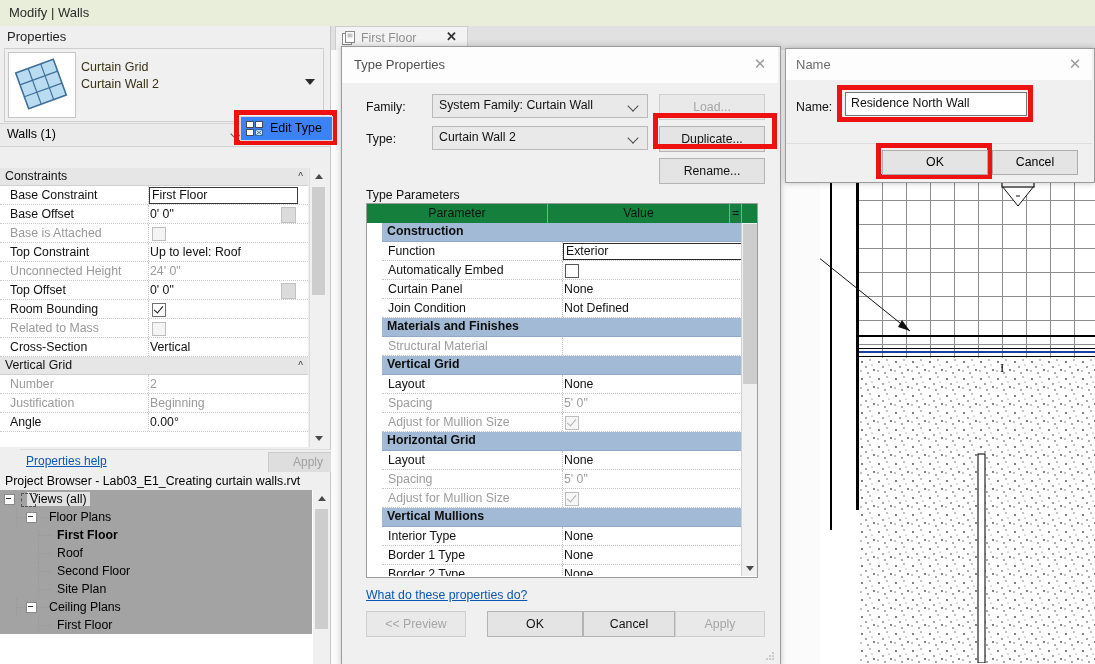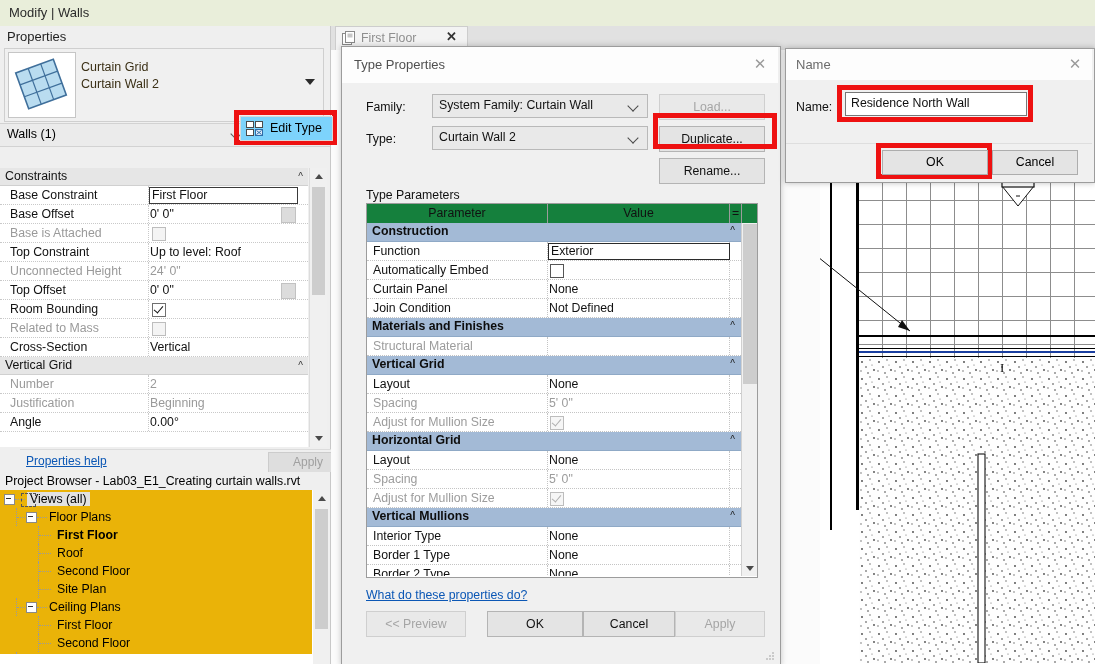--- a/index.html
+++ b/index.html
@@ -59,21 +59,21 @@
     transform:rotate(45deg);
   }
 
   
   #edit-type-hl{
     position:absolute;left:234px;top:110px;width:103px;height:35px;
     border:5px solid #ee1111;background:transparent;box-sizing:border-box;z-index:12;
   }
   #edit-type-btn{
     position:absolute;left:240px;top:116px;width:91px;height:23px;
-    background:#7dd3fc;border:1px solid #d8d8d8;z-index:13;
+    background:#3b82f6;border:1px solid #d8d8d8;z-index:13;
   }
   #edit-type-btn .lbl{position:absolute;left:29px;top:4px;font-size:12.5px;}
   #edit-type-icon{position:absolute;left:5px;top:4px;width:20px;height:16px;}
 
   
   #prop-grid{
     position:absolute;left:0;top:142px;width:308px;height:279px;
     background:#fff;overflow:hidden;
   }
   .pgroup{
@@ -131,21 +131,21 @@
     position:absolute;left:248px;top:2px;width:78px;height:19px;background:#dedede;
     border:1px solid #cccccc;color:#a0a0a0;font-size:12px;text-align:center;line-height:19px;
   }
 
   
   #project-browser{
     left:0;top:472px;width:330px;height:192px;background:#fff;border-right:1px solid #c8c8c8;
   }
   #pb-title{position:absolute;left:0;top:0;width:330px;height:18px;background:#efefef;}
   #pb-title .txt{position:absolute;left:5px;top:2px;font-size:12.3px;}
-  #pb-tree{position:absolute;left:0;top:18px;width:312px;height:164px;overflow:hidden;background:#eab308;}
+  #pb-tree{position:absolute;left:0;top:18px;width:312px;height:144px;overflow:hidden;background:#a3a3a3;}
   .tnode{position:relative;height:18px;font-size:12.3px;white-space:nowrap;}
   .tnode .tlabel{position:absolute;top:2px;}
   .tnode .tlabel.sel{background:#e2e2e2;padding:0 3px;}
   .tnode .tlabel.bold{font-weight:bold;}
   .expander{
     position:absolute;top:4px;width:9px;height:9px;border:1px solid #8a8a8a;background:#fff;
   }
   .expander:before{content:"";position:absolute;left:1px;top:3px;width:5px;height:1px;background:#333;}
   .dots{position:absolute;top:9px;height:1px;border-top:1px dotted #9a9a9a;}
   .vdots{position:absolute;width:1px;border-left:1px dotted #9a9a9a;}
@@ -221,21 +221,21 @@
   }
 
   
   #tp-table{
     position:absolute;left:24px;top:156px;width:390px;height:373px;background:#fff;
     border:1px solid #9c9c9c;overflow:hidden;
   }
   #tp-thead{position:absolute;left:0;top:0;width:390px;height:19px;background:#15803d;border-bottom:1px solid #9c9c9c;}
   #tp-thead .thcell{position:absolute;top:2px;font-size:12.3px;text-align:center;color:#111;}
   #tp-thead .sep{position:absolute;top:0;bottom:0;width:1px;background:#9c9c9c;}
-  #tp-tbody{position:absolute;left:0;top:19px;width:374px;height:353px;overflow:hidden;background:#fff;}
+  #tp-tbody{position:absolute;left:0;top:19px;width:374px;height:353px;overflow:hidden;background:#fff;padding-left:15px;}
   .tgroup{height:18px;background:#a3bad6;position:relative;border-bottom:1px solid #8fa9c6;}
   .tgroup .gname{position:absolute;left:5px;top:1px;font-size:12.3px;font-weight:bold;color:#0d0d0d;}
   .tgroup .gchev{position:absolute;right:6px;top:2px;font-size:10px;color:#1a1a1a;}
   .trow{height:18px;position:relative;border-bottom:1px dotted #c4c4c4;}
   .trow .tname{position:absolute;left:6px;top:2px;font-size:12.3px;color:#111;}
   .trow .tval{position:absolute;left:182px;top:2px;font-size:12.3px;color:#111;}
   .trow.dim .tname,.trow.dim .tval{color:#9c9c9c;}
   .trow .vsep{position:absolute;left:180px;top:0;bottom:0;border-left:1px dotted #c4c4c4;}
   .trow .rsep{position:absolute;left:362px;top:0;bottom:0;border-left:1px dotted #c4c4c4;}
   .trow.selval .tval{

